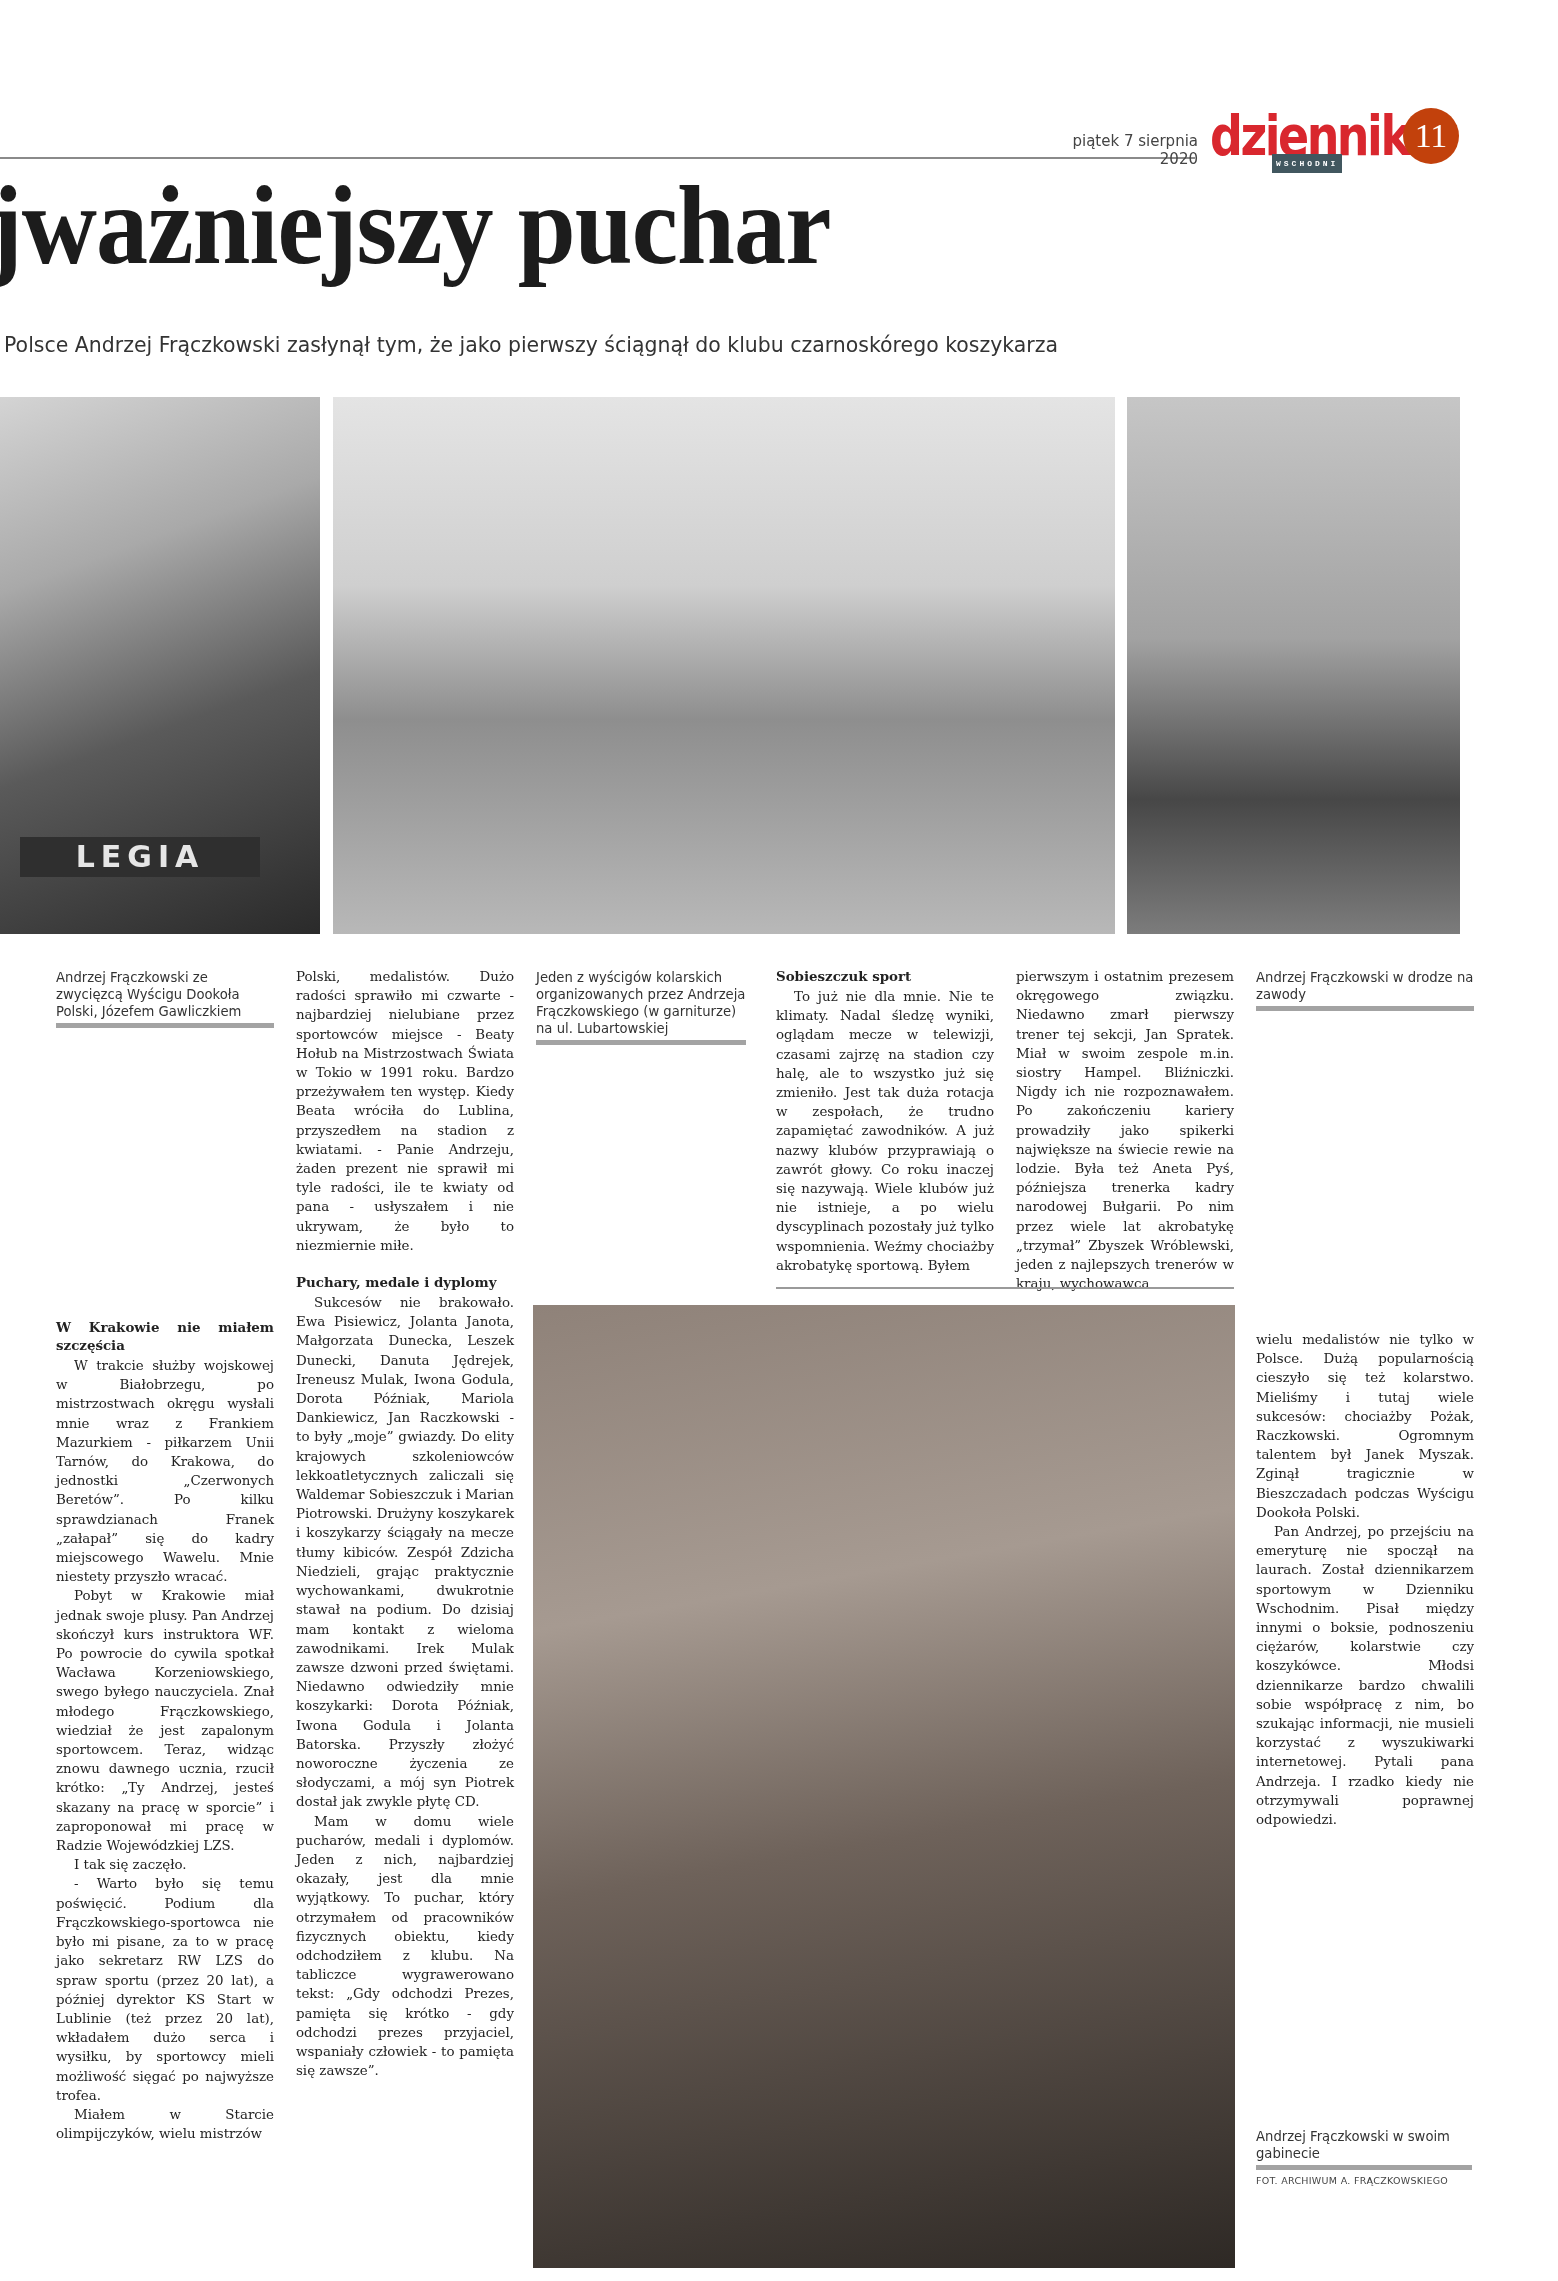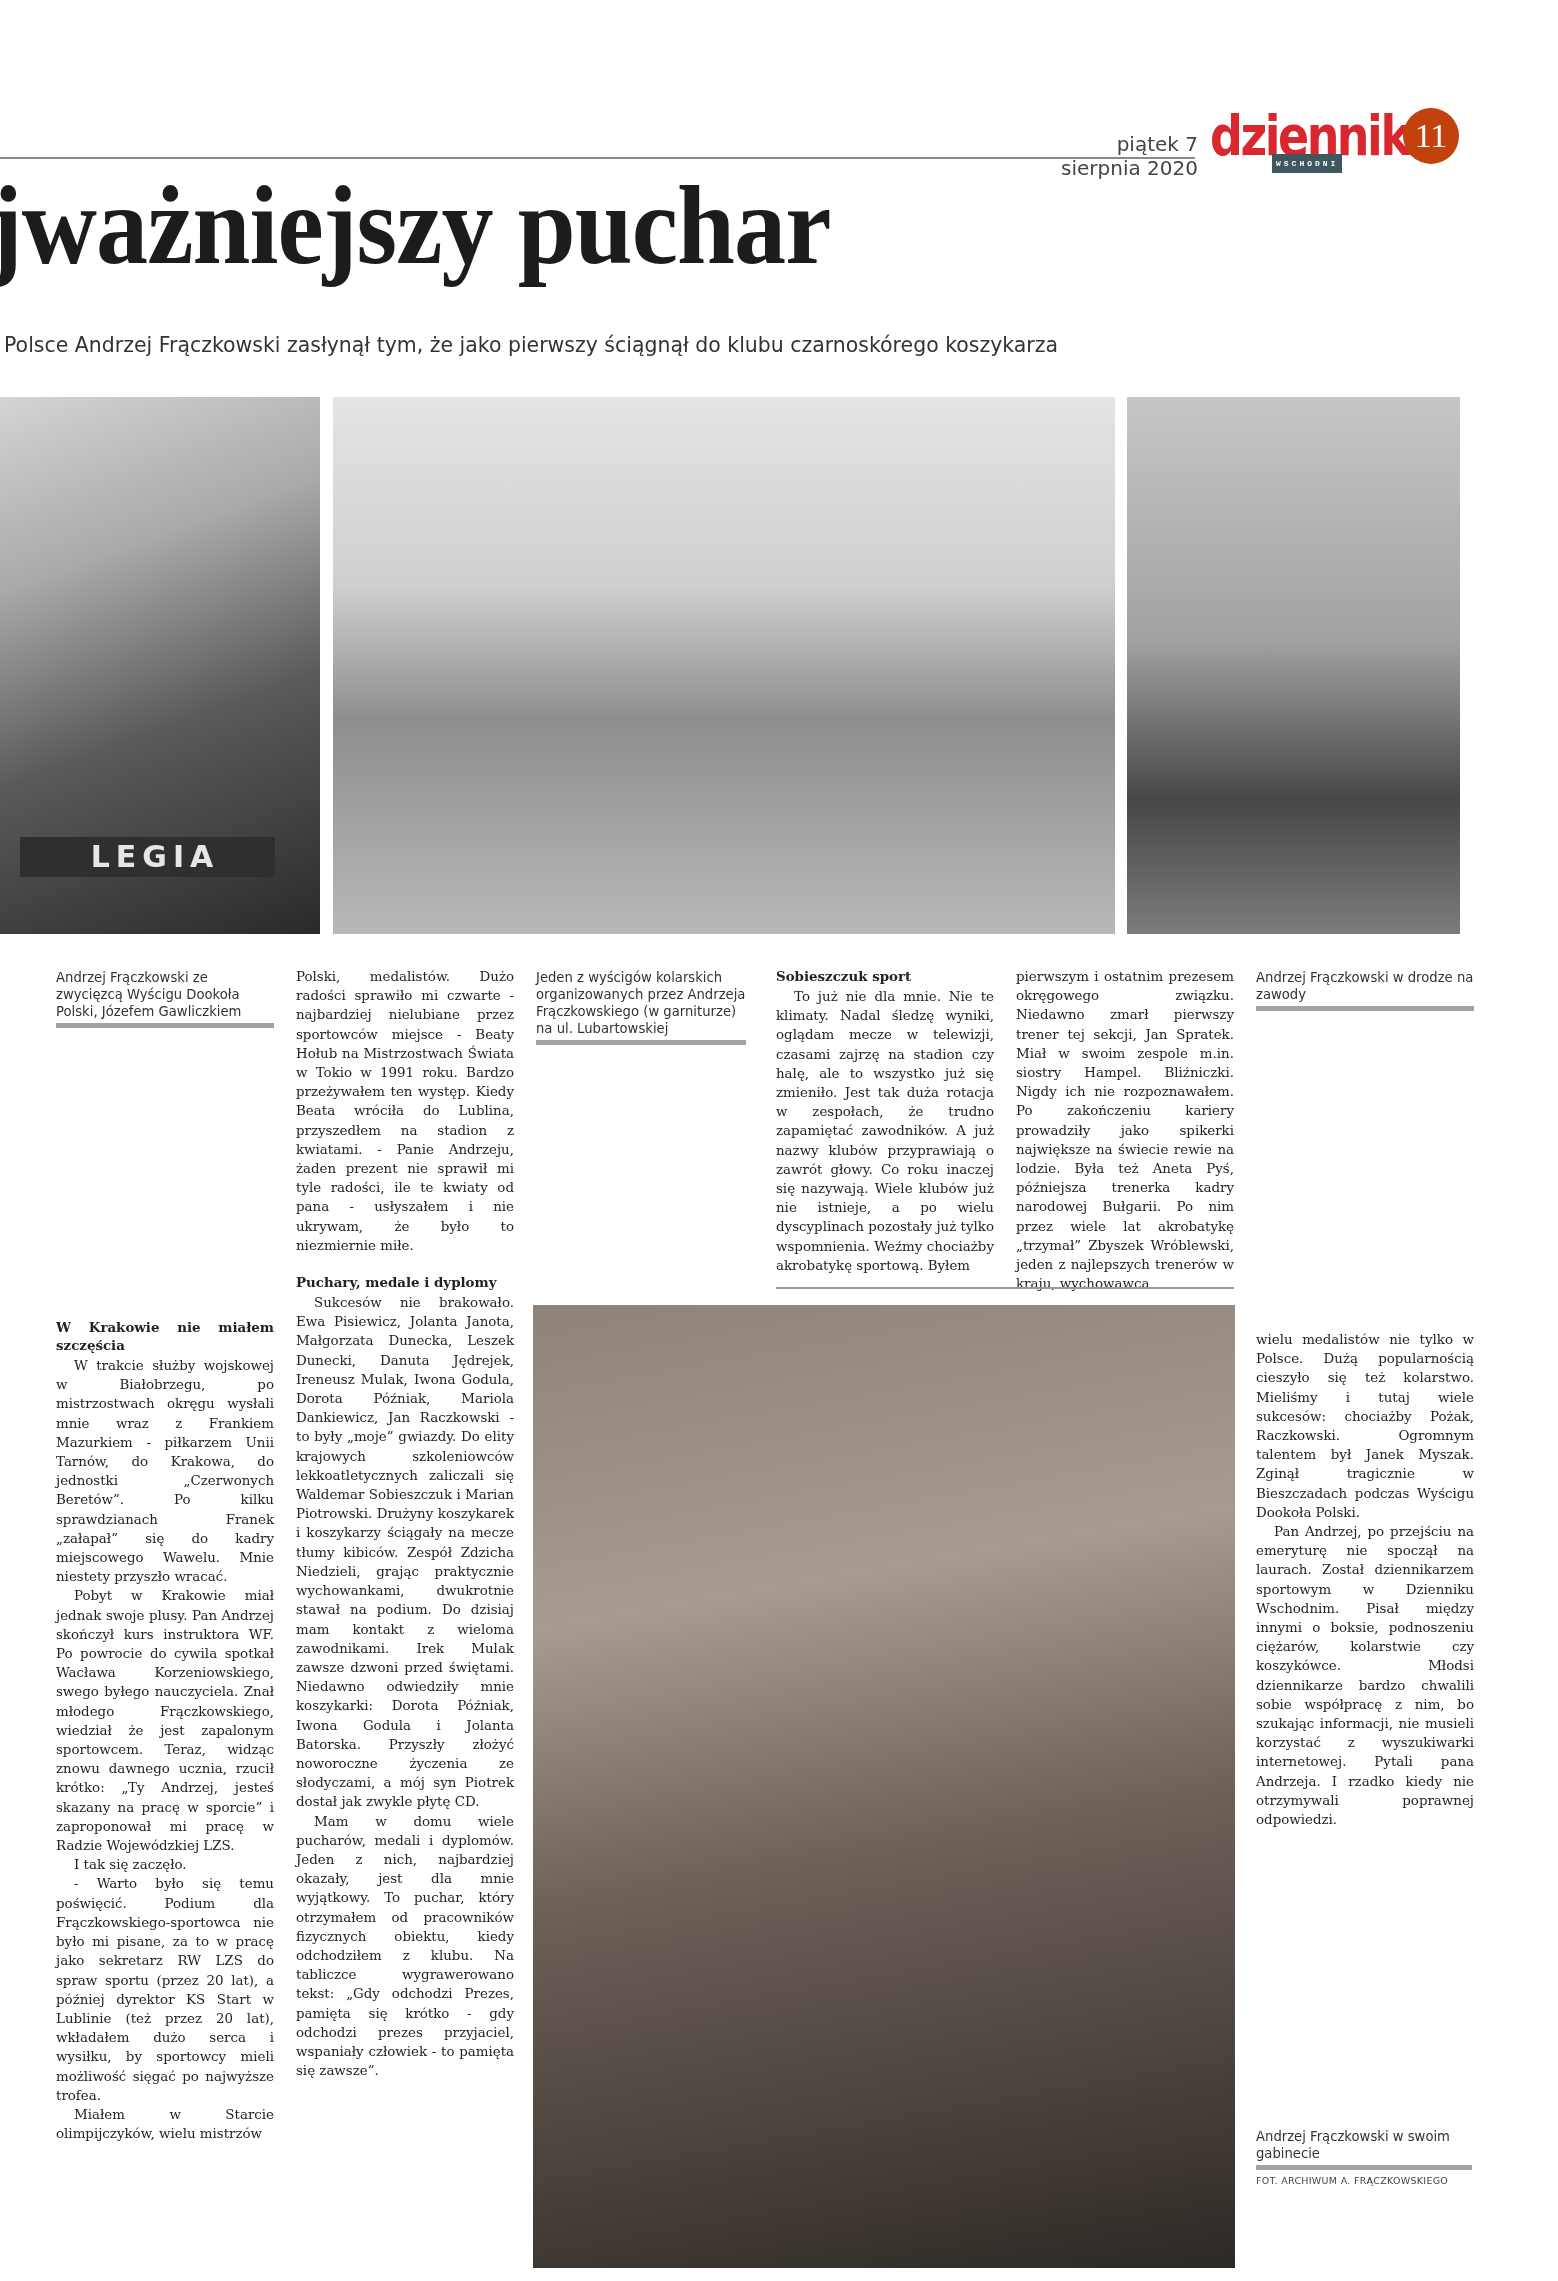--- a/index.html
+++ b/index.html
@@ -2,36 +2,36 @@
 <html><head>
 <meta charset="utf-8">
 <style>
   html, body { margin:0; padding:0; background:#ffffff; }
   body { width:1558px; height:2281px; position:relative; overflow:hidden; color:#1a1a1a; }
   .abs { position:absolute; }
   .sans { font-family:"DejaVu Sans", sans-serif; }
 
   
   .topline { left:0; top:157px; width:1195px; height:2px; background:#8a8a8a; }
-  .date { left:1050px; top:132px; width:148px; text-align:right; font-size:20px; color:#444; }
+  .date { left:1050px; top:132px; width:148px; text-align:right; font-size:15px; color:#444; }
   .logo { left:1210px; top:108px; height:60px; }
   .logo-text { font-family:"DejaVu Sans", sans-serif; font-weight:bold; font-size:56px; line-height:56px; color:#d9272e; letter-spacing:-3px; transform:scaleX(0.82); transform-origin:left top; display:inline-block; }
   .logo-sub { position:absolute; left:62px; top:46px; background:#41575f; color:#fff; font-size:8px; font-family:Liberation Mono, monospace; font-weight:bold; letter-spacing:3px; padding:5px 4px; }
   .pagenum { left:1403px; top:108px; width:56px; height:56px; border-radius:50%; background:#c2410c; color:#fff; font-family:"Liberation Serif", serif; font-size:34px; line-height:56px; text-align:center; }
 
   .headline { left:-12px; top:160px; font-family:"Liberation Serif", serif; font-weight:bold; font-size:112px; line-height:130px; color:#1c1c1c; letter-spacing:-1px; transform:scaleX(0.93); transform-origin:left top; white-space:nowrap; }
   .lead { left:4px; top:330px; font-family:"DejaVu Sans", sans-serif; font-size:22px; line-height:30px; color:#333; white-space:nowrap; transform:scaleX(0.93); transform-origin:left top; }
 
   
   .photo { background:#6c6c6c; overflow:hidden; }
   .photo1 { left:0; top:397px; width:320px; height:537px; background:linear-gradient(160deg,#d4d4d4 0%,#a9a9a9 30%,#5a5a5a 60%,#2a2a2a 100%); }
   .photo2 { left:333px; top:397px; width:782px; height:537px; background:linear-gradient(180deg,#e4e4e4 0%,#cfcfcf 35%,#8e8e8e 60%,#b8b8b8 100%); }
   .photo3 { left:1127px; top:397px; width:333px; height:537px; background:linear-gradient(180deg,#c6c6c6 0%,#a2a2a2 45%,#474747 75%,#7c7c7c 100%); }
   .photo4 { left:533px; top:1305px; width:702px; height:963px; background:linear-gradient(170deg,#8f8279 0%,#a69a91 30%,#6e625a 55%,#2e2925 100%); }
-  .legia { position:absolute; left:20px; top:440px; width:240px; height:40px; background:#2f2f2f; color:#e6e6e6; font-family:"DejaVu Sans", sans-serif; font-weight:bold; font-size:30px; line-height:40px; letter-spacing:6px; text-align:center;padding-left:15px; }
+  .legia { position:absolute; left:20px; top:440px; width:240px; height:40px; background:#2f2f2f; color:#e6e6e6; font-family:"DejaVu Sans", sans-serif; font-weight:bold; font-size:30px; line-height:40px; letter-spacing:6px; text-align:center; }
 
   
   .cap { font-family:"DejaVu Sans", sans-serif; font-size:13.2px; line-height:17px; color:#333; border-bottom:5px solid #a3a3a3; padding-bottom:3px; }
   .credit { font-family:"DejaVu Sans", sans-serif; font-size:9.5px; color:#444; letter-spacing:0.3px; }
 
   
   .col { font-family:"DejaVu Serif", serif; font-size:13.4px; line-height:19.2px; color:#232323; text-align:justify; hyphens:manual; }
   .col p { margin:0; text-indent:18px; }
   .col p.noind { text-indent:0; }
   .col h3 { margin:0 0 2px 0; font-family:"DejaVu Serif", serif; font-weight:bold; font-size:13.4px; line-height:18px; color:#222; text-indent:0; }

